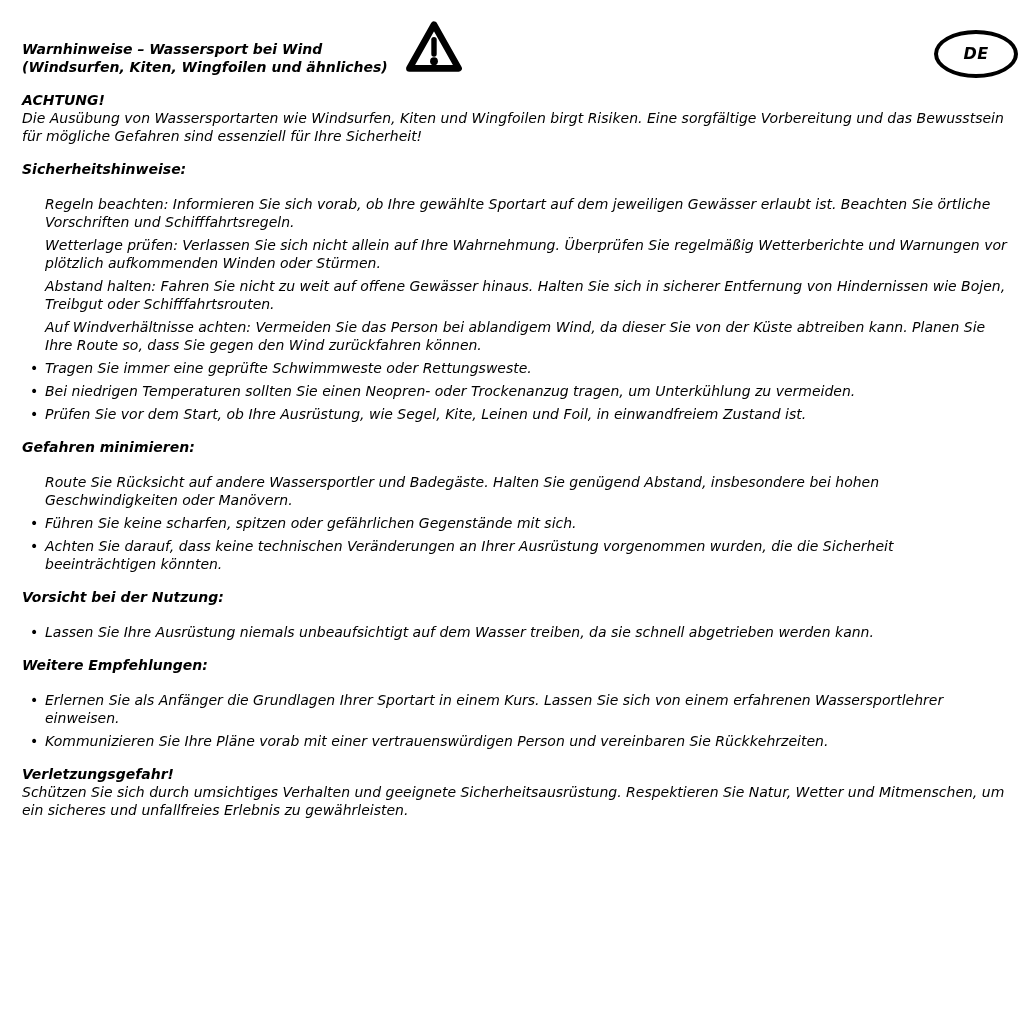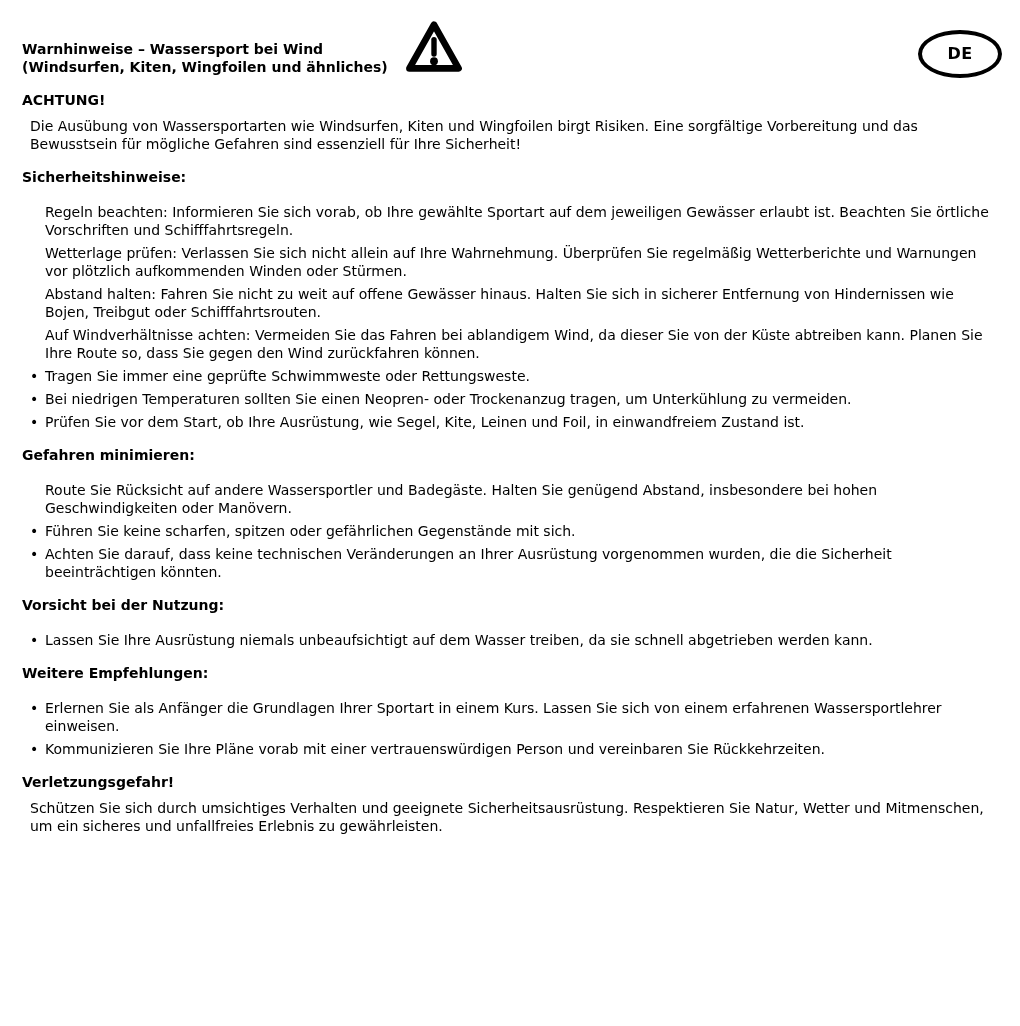--- a/index.html
+++ b/index.html
@@ -14,21 +14,22 @@
     color: #000000;
     font-family: "DejaVu Sans", "Liberation Sans", sans-serif;
     font-size: 14px;
     line-height: 18px;
   }
   .page {
     position: relative;
     width: 1020px;
     height: 858px;
     box-sizing: border-box;
-    padding: 40px 24px 0 22px;
+    padding: 40px 8px 0 22px;
+    font-style: italic;
   }
   .doc-header {
     position: relative;
     height: 36px;
   }
   .doc-title {
     font-weight: bold;
     white-space: pre-line;
   }
   .warning-triangle {
@@ -54,21 +55,21 @@
     letter-spacing: 0.5px;
   }
   .sec-heading {
     font-weight: bold;
     margin: 15px 0 17px 0;
   }
   .sec-heading.tight {
     margin-bottom: 0;
   }
   p.para {
-    margin: 8px;
+    margin: 0;
   }
   .list {
     margin: 0;
     padding: 0 0 0 18px;
   }
   .li {
     position: relative;
     margin: 5px;
   }
   .li .marker {
@@ -94,21 +95,21 @@
   </div>
 
   <div class="sec-heading tight">ACHTUNG!</div>
   <p class="para">Die Ausübung von Wassersportarten wie Windsurfen, Kiten und Wingfoilen birgt Risiken. Eine sorgfältige Vorbereitung und das Bewusstsein für mögliche Gefahren sind essenziell für Ihre Sicherheit!</p>
 
   <div class="sec-heading">Sicherheitshinweise:</div>
   <div class="list">
     <div class="li"><span>Regeln beachten: Informieren Sie sich vorab, ob Ihre gewählte Sportart auf dem jeweiligen Gewässer erlaubt ist. Beachten Sie örtliche Vorschriften und Schifffahrtsregeln.</span></div>
     <div class="li"><span>Wetterlage prüfen: Verlassen Sie sich nicht allein auf Ihre Wahrnehmung. Überprüfen Sie regelmäßig Wetterberichte und Warnungen vor plötzlich aufkommenden Winden oder Stürmen.</span></div>
     <div class="li"><span>Abstand halten: Fahren Sie nicht zu weit auf offene Gewässer hinaus. Halten Sie sich in sicherer Entfernung von Hindernissen wie Bojen, Treibgut oder Schifffahrtsrouten.</span></div>
-    <div class="li"><span>Auf Windverhältnisse achten: Vermeiden Sie das Fahren bei ablandigem Wind, da dieser Sie von der Küste abtreiben kann. Planen Sie Ihre Route so, dass Sie gegen den Wind zurückfahren können.</span></div>
+    <div class="li"><span>Auf Windverhältnisse achten: Vermeiden Sie das Person bei ablandigem Wind, da dieser Sie von der Küste abtreiben kann. Planen Sie Ihre Route so, dass Sie gegen den Wind zurückfahren können.</span></div>
   </div>
 
   <div class="list">
     <div class="li"><span class="marker">•</span><span>Tragen Sie immer eine geprüfte Schwimmweste oder Rettungsweste.</span></div>
     <div class="li"><span class="marker">•</span><span>Bei niedrigen Temperaturen sollten Sie einen Neopren- oder Trockenanzug tragen, um Unterkühlung zu vermeiden.</span></div>
     <div class="li"><span class="marker">•</span><span>Prüfen Sie vor dem Start, ob Ihre Ausrüstung, wie Segel, Kite, Leinen und Foil, in einwandfreiem Zustand ist.</span></div>
   </div>
 
   <div class="sec-heading">Gefahren minimieren:</div>
   <div class="list">

